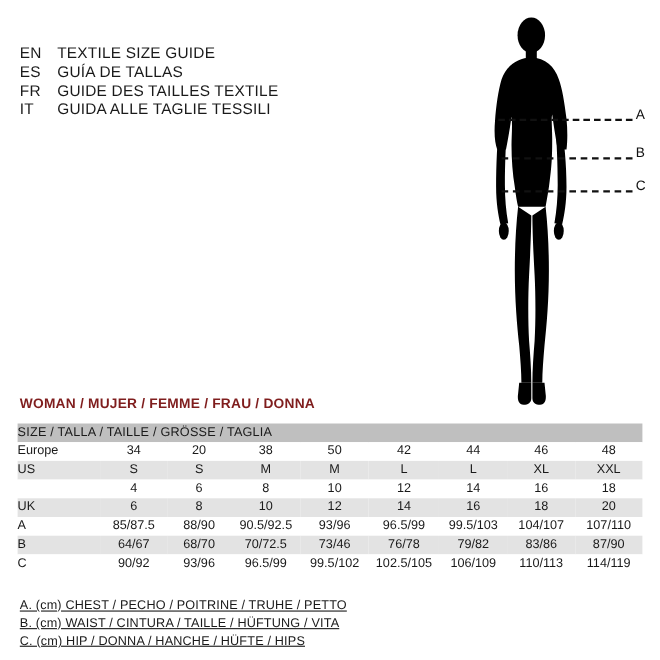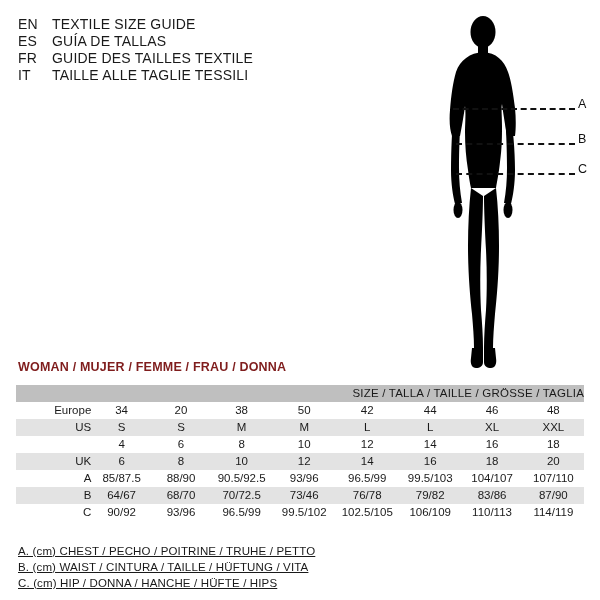--- a/index.html
+++ b/index.html
@@ -34,20 +34,21 @@
     font-size: 14px;
     letter-spacing: 0.2px;
   }
   .lang-code {
     width: 34px;
     flex: 0 0 34px;
     color: #1a1a1a;
   }
   .lang-text {
     color: #1a1a1a;
+    margin-top: 24px;
   }
 
   
   .figure-wrap {
     position: absolute;
     left: 410px;
     top: 10px;
     width: 185px;
     height: 370px;
   }
@@ -102,21 +103,21 @@
     font-weight: normal;
     font-size: 11.5px;
     letter-spacing: 0.2px;
   }
   .row-shade td { background: #e3e3e3; }
   .row-plain td { background: #ffffff; }
 
   td.c-label {
     width: 88px;
     padding-left: 6px;
-    text-align: right;
+    text-align: left;
   }
   td.c-val {
     width: 68px;
     text-align: center;
   }
 
   .legend {
     position: absolute;
     left: 18px;
     top: 543px;
@@ -144,21 +145,21 @@
     <div class="lang-row">
       <span class="lang-code">ES</span>
       <span class="lang-text">GUÍA DE TALLAS</span>
     </div>
     <div class="lang-row">
       <span class="lang-code">FR</span>
       <span class="lang-text">GUIDE DES TAILLES TEXTILE</span>
     </div>
     <div class="lang-row">
       <span class="lang-code">IT</span>
-      <span class="lang-text">TAILLE ALLE TAGLIE TESSILI</span>
+      <span class="lang-text">GUIDA ALLE TAGLIE TESSILI</span>
     </div>
   </div>
 
   <div class="figure-wrap">
     <svg class="figure-svg" width="185" height="370" viewBox="0 0 185 370">
       <g fill="#000000">
 
         <ellipse cx="73" cy="22" rx="12.5" ry="16"></ellipse>
 
         <rect x="68" y="35" width="10" height="9"></rect>

